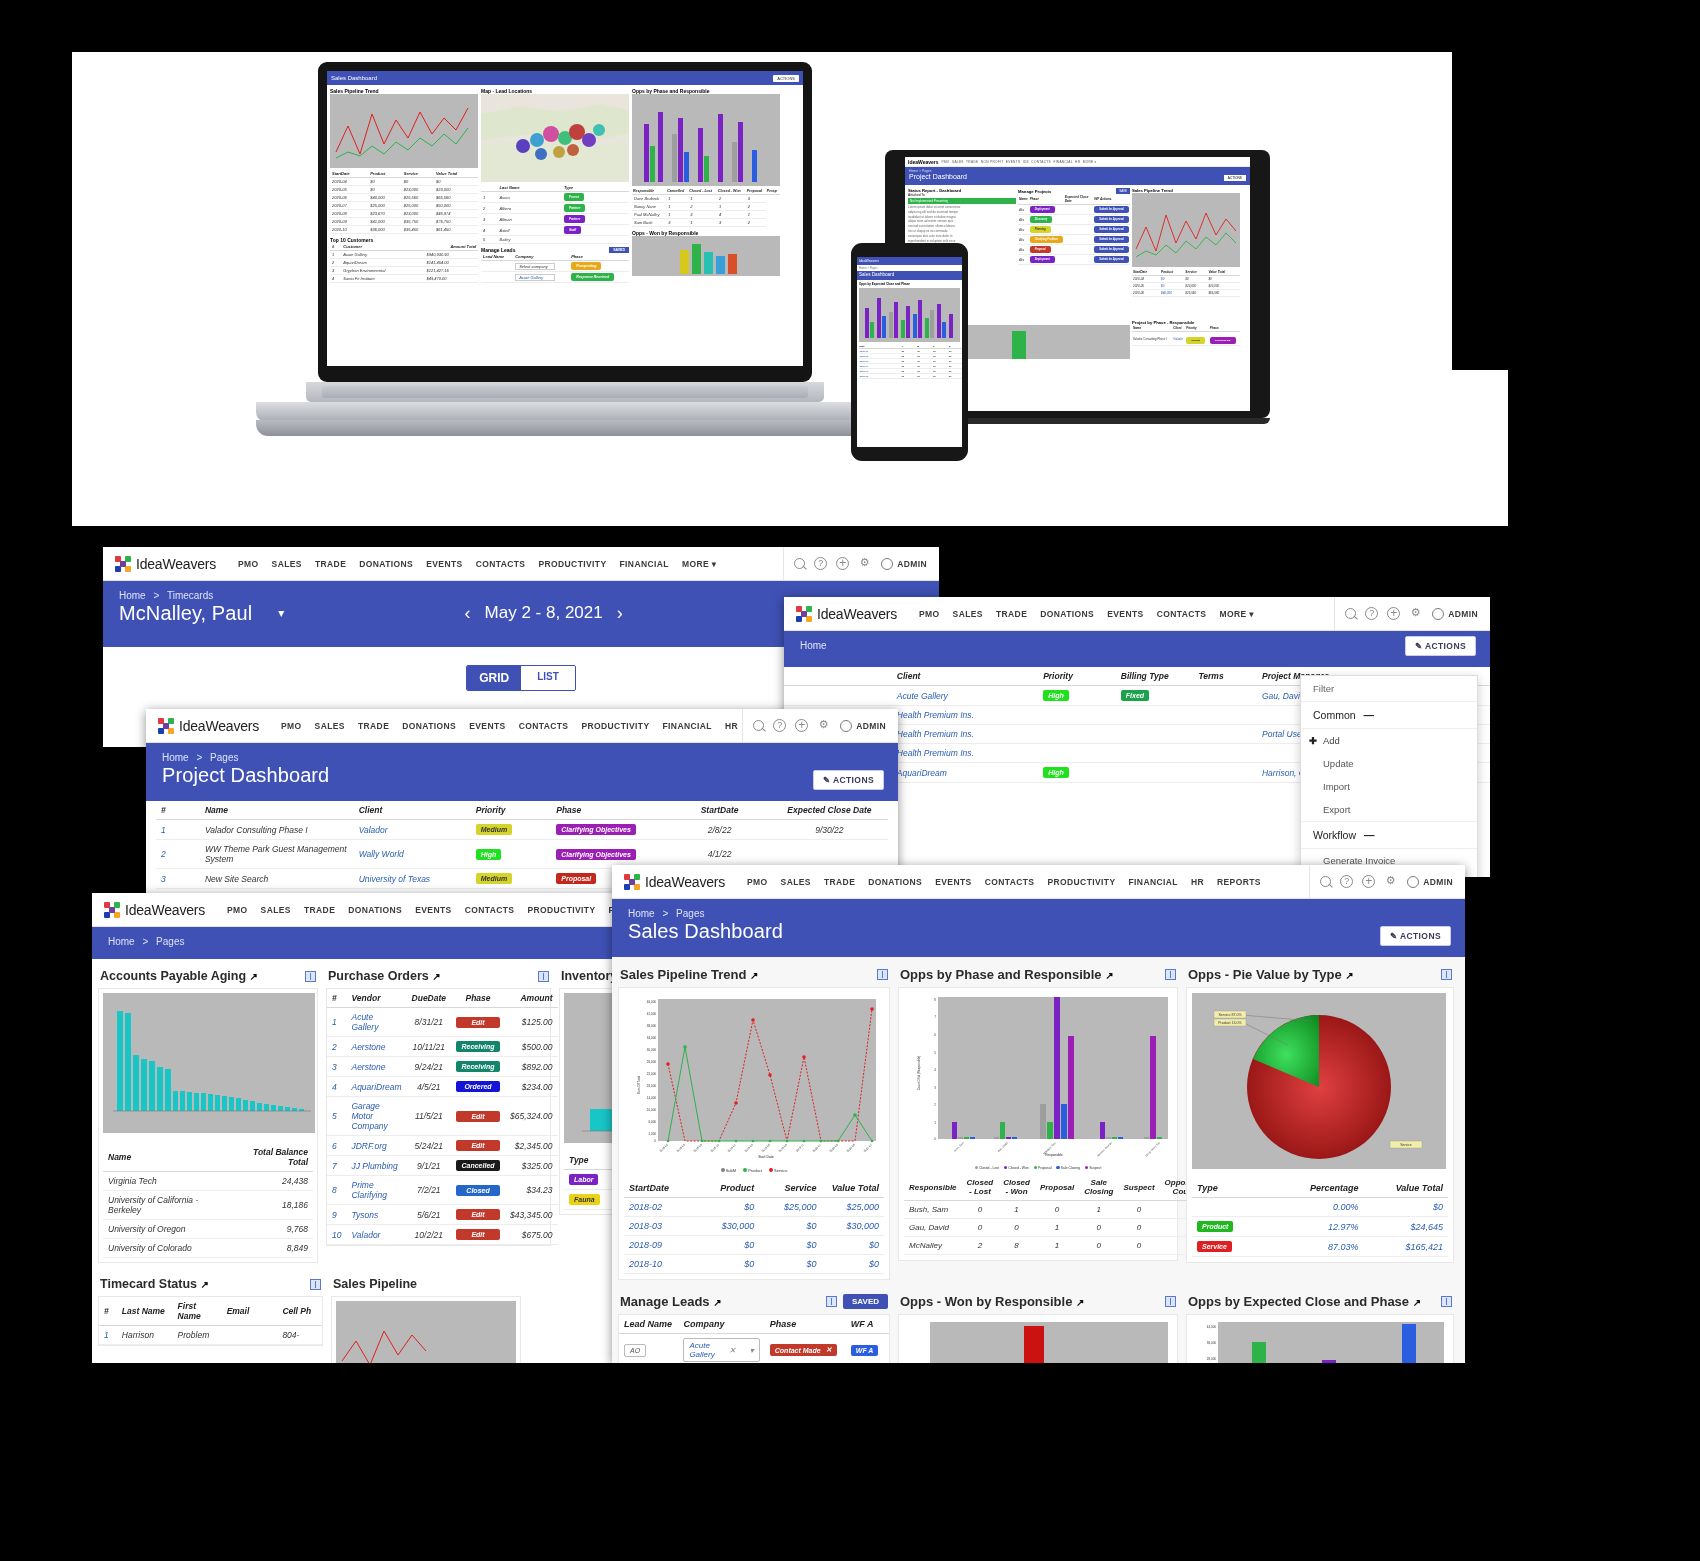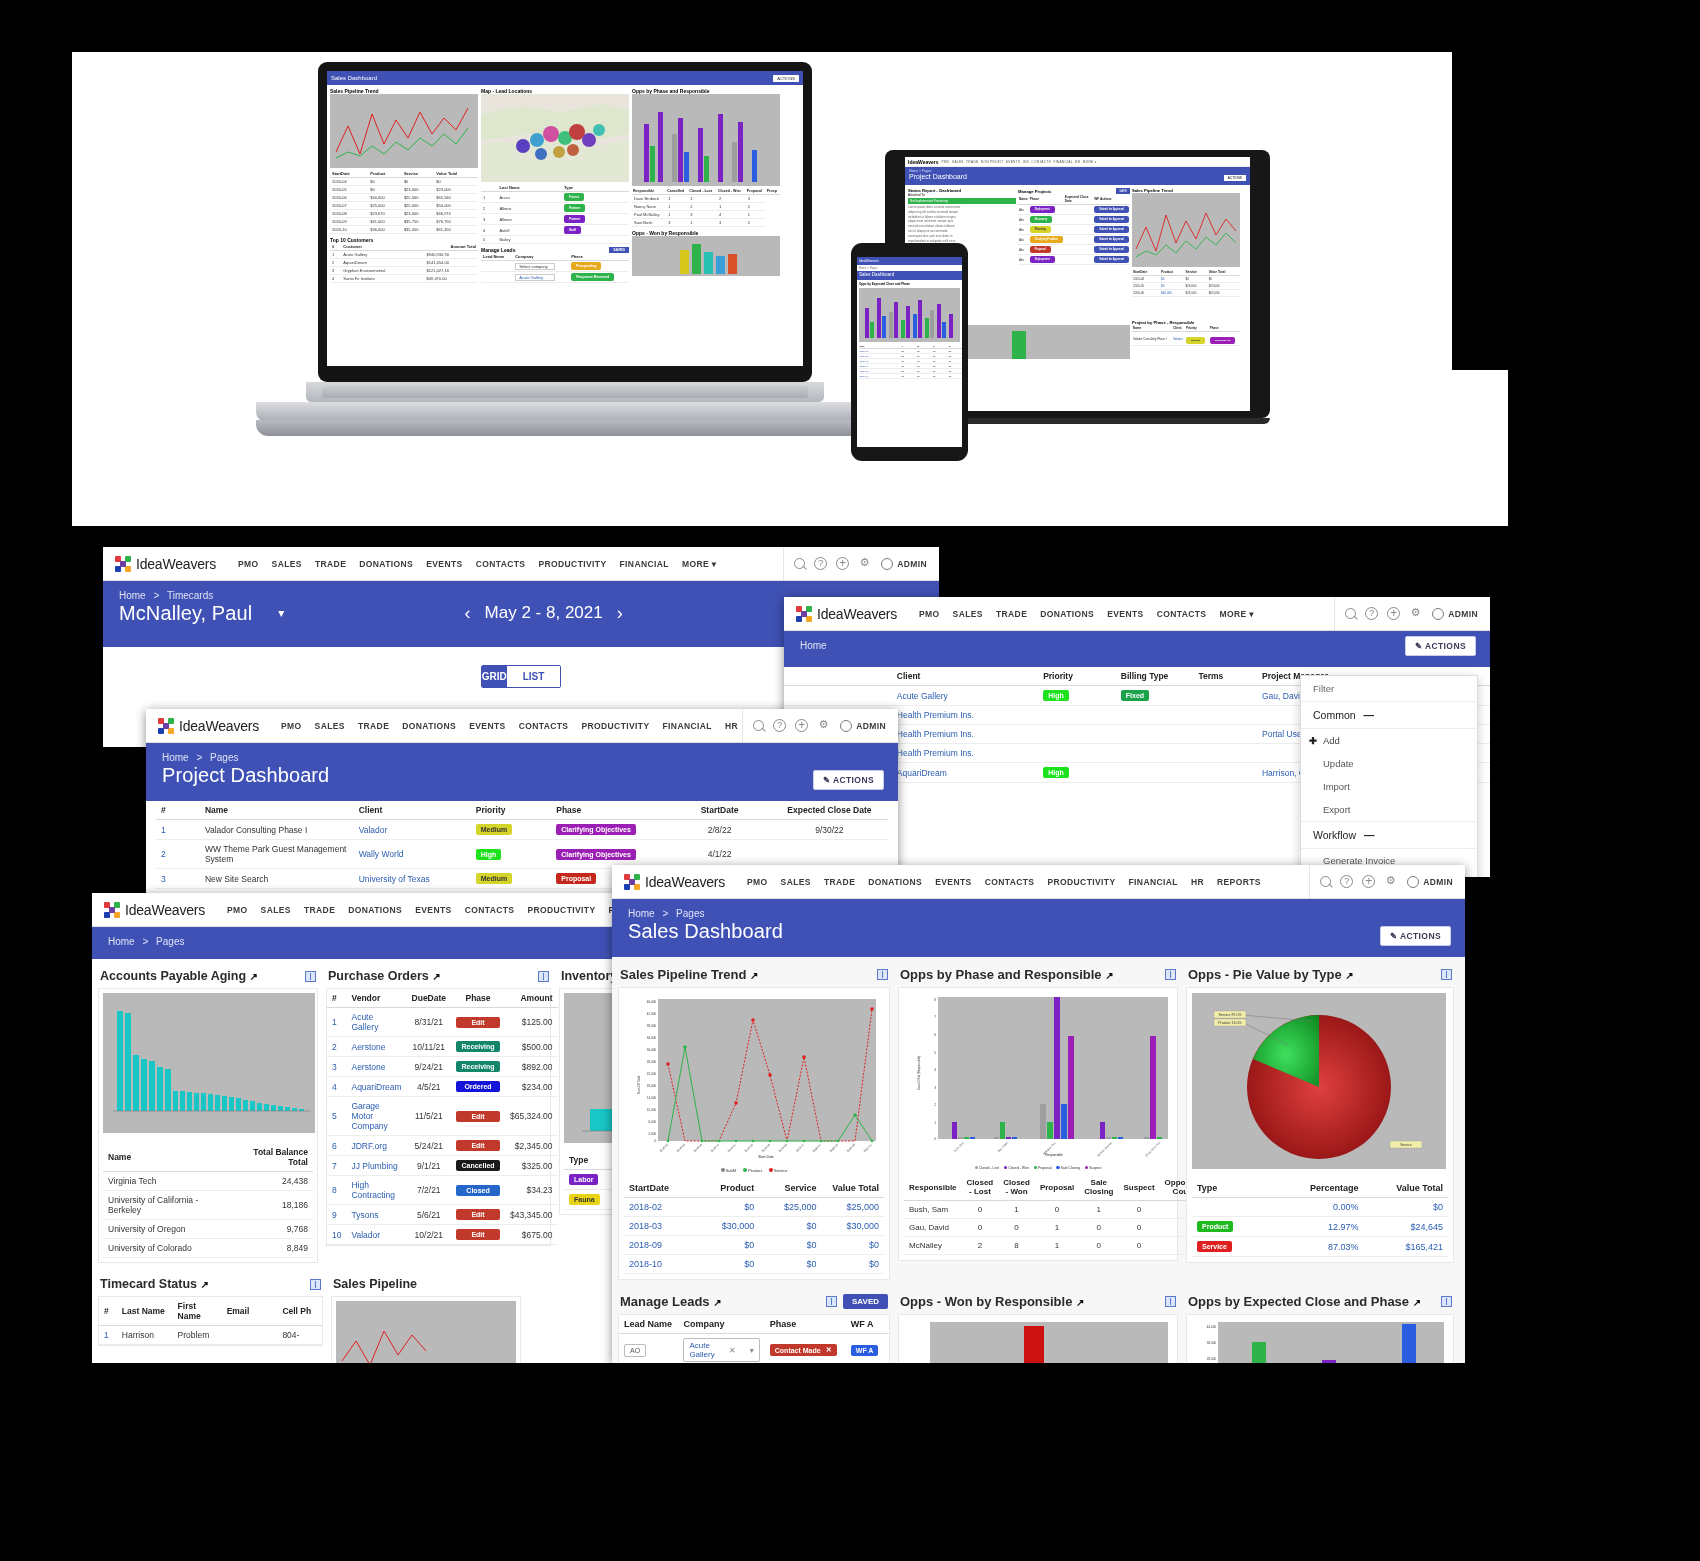--- a/index.html
+++ b/index.html
@@ -44,21 +44,21 @@
     font-size:8.5px; font-weight:bold; padding:4px 9px; border:1px solid #c9cde8; border-radius:2px; letter-spacing:.4px; }
 
   
   .panel-title { font-size:12.5px; font-weight:bold; color:#2b2b2b; padding:6px 2px 5px; display:flex; align-items:center; gap:4px;}
   .expand { color:#111; font-size:10px; }
   .gridicon { width:11px; height:11px; border:1px solid #5b79c9; background:#dbe5fb; position:relative; flex:none;}
   .gridicon:after{ content:""; position:absolute; left:4px; top:1px; width:1px; height:7px; background:#5b79c9;}
   .card { background:#fff; border:1px solid #e8e8e8; }
   .plot { background:#b9b9b9; }
 
-  table { border-collapse:collapse; width:100%; }
+  table { border-collapse:collapse; width:100%;font-style:italic; }
   th { font-size:8.5px; color:#222; font-weight:bold; text-align:left; padding:4px 5px; border-bottom:1px solid #d8d8d8;}
   td { font-size:8.5px; color:#333; padding:4px 5px; border-bottom:1px solid #ededed; }
   td.lnk, th.lnk { color:#2a5db0; }
   .chip { display:inline-block; color:#fff; font-size:7px; font-weight:bold; padding:2px 5px; border-radius:2px; white-space:nowrap;}
 
   
   .whitebar { position:absolute; background:#fff; }
 </style>
 </head>
 <body>
@@ -611,21 +611,21 @@
         <span style="margin-left:26px;font-size:12px;">▾</span>
         <div style="flex:1;display:flex;align-items:center;justify-content:center;gap:14px;margin-right:120px;">
           <span style="font-size:18px;">‹</span>
           <span style="font-size:17px;font-weight:300;">May 2 - 8, 2021</span>
           <span style="font-size:18px;">›</span>
         </div>
       </div>
     </div>
     <div style="padding:18px 0 0;display:flex;justify-content:center;background:#fff;">
       <div style="display:flex;border:1px solid #3f51b5;border-radius:2px;overflow:hidden;">
-        <span style="background:#3f51b5;color:#fff;font-size:10px;font-weight:bold;padding:5px 0;">GRID</span>
+        <span style="background:#3f51b5;color:#fff;font-size:12px;font-weight:bold;padding:5px 12px;">GRID</span>
         <span style="background:#fff;color:#3f51b5;font-size:10px;font-weight:bold;padding:5px 16px;">LIST</span>
       </div>
     </div>
   </div>
 
   <div class="win" style="left:784px;top:597px;width:706px;height:280px;">
     <div class="navbar">
       <div class="brand">
         <span class="logo">
             <i></i>
@@ -998,21 +998,21 @@
                 </tr>
                 <tr>
                   <td class="lnk">7</td>
                   <td class="lnk">JJ Plumbing</td>
                   <td style="text-align:center;">9/1/21</td>
                   <td style="text-align: center;"><span class="chip" style="background: rgb(26, 26, 26); min-width: 44px; text-align: center;">Cancelled</span></td>
                   <td style="text-align:right;">$325.00</td>
                 </tr>
                 <tr>
                   <td class="lnk">8</td>
-                  <td class="lnk">High Contracting</td>
+                  <td class="lnk">Prime Clarifying</td>
                   <td style="text-align:center;">7/2/21</td>
                   <td style="text-align: center;"><span class="chip" style="background: rgb(37, 102, 201); min-width: 44px; text-align: center;">Closed</span></td>
                   <td style="text-align:right;">$34.23</td>
                 </tr>
                 <tr>
                   <td class="lnk">9</td>
                   <td class="lnk">Tysons</td>
                   <td style="text-align:center;">5/6/21</td>
                   <td style="text-align: center;"><span class="chip" style="background: rgb(192, 57, 43); min-width: 44px; text-align: center;">Edit</span></td>
                   <td style="text-align:right;">$43,345.00</td>

